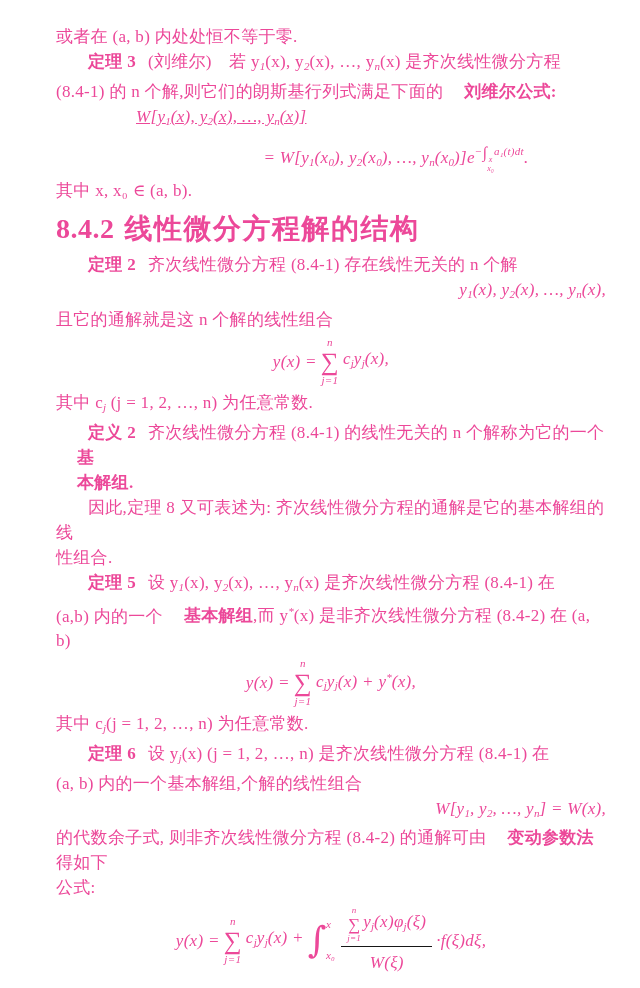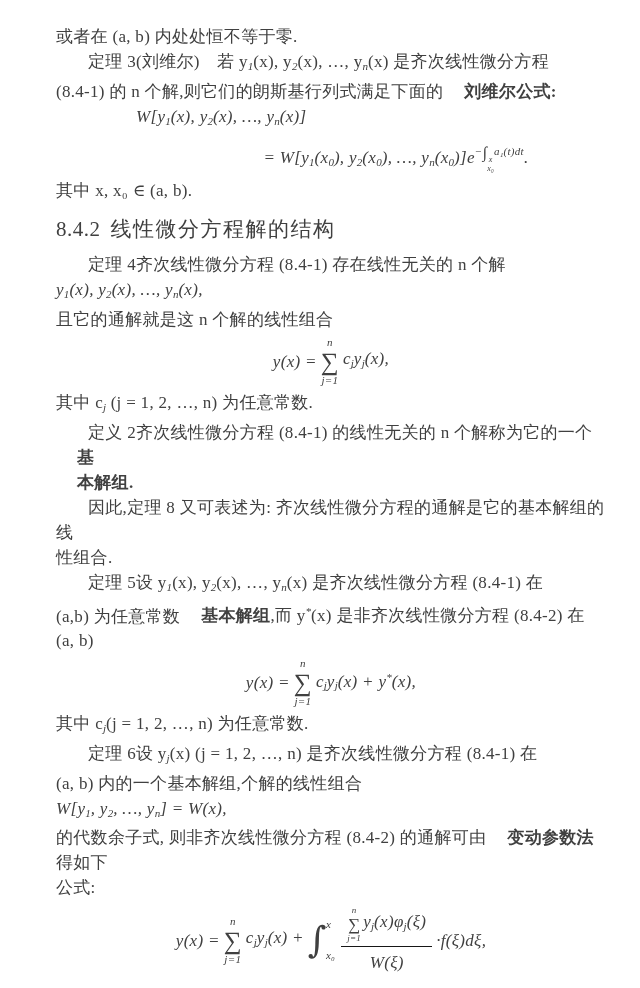--- a/index.html
+++ b/index.html
@@ -5,46 +5,46 @@
   html,body { margin:0; padding:0; background:#e8e8e4; }
   .page {
     position:relative;
     width:640px; height:988px;
     margin:0;
     background:#ffffff;
     box-sizing:border-box;
     padding:24px 34px 0 56px;
     font-family:"Liberation Serif","DejaVu Serif",serif;
     font-size:17px;
-    color:#404040;
+    color:#ec4899;
     line-height:25px;
     letter-spacing:0.3px;
     overflow:hidden;
   }
   p { margin:0; }
   .ind { text-indent:32px; }
   .b { font-weight:bold;padding-left:21px; }
-  .lbl { font-weight:normal; }
+  .lbl { font-weight:bold; margin-right:12px; }
   .math { font-style:italic; }
   sub,sup { font-size:0.65em; font-style:italic; letter-spacing:0; }
   sub { vertical-align:-0.25em; }
   sup { vertical-align:0.5em; }
 
   
-  .f1 { padding-left:80px; font-style:italic; }
+  .f1 { padding-left:80px; font-style:italic;text-decoration:underline; }
   .f2 { padding-left:130px; font-style:italic; line-height:34px;text-align:center; }
   .exp { display:inline-block; vertical-align:8px; font-size:11px; white-space:nowrap; }
   .exp .int-s { font-size:16px; font-style:normal; vertical-align:-3px; }
   .exp .lim { display:inline-flex; flex-direction:column; font-size:8px; line-height:9px; vertical-align:-7px; }
 
   
-  .heading { font-size:21px; font-weight:normal; margin:12px 0 9px 0; line-height:28px; letter-spacing:1.5px; }
+  .heading { font-size:28px; font-weight:bold; margin:12px 0 9px 0; line-height:28px; letter-spacing:1.5px; }
   .heading .hnum { margin-right:10px; letter-spacing:0.5px; }
 
-  .center { text-align:left; }
+  .center { text-align:right; }
 
   
   .disp { display:flex; align-items:center; justify-content:center; font-style:italic; margin:3px 0; min-height:52px; }
   .disp > * { margin:0 2px; }
   .bigop { display:inline-flex; flex-direction:column; align-items:center; line-height:1; }
   .bigop .ot { font-size:11px; line-height:11px; }
   .bigop .os { font-size:25px; line-height:25px; font-style:normal; padding:1px 0; }
   .bigop .ob { font-size:11px; line-height:11px; }
   .intwrap { display:inline-flex; align-items:center; }
   .intglyph { font-size:36px; line-height:38px; font-style:normal; font-family:"DejaVu Serif",serif; }
@@ -71,21 +71,21 @@
   <p class="f1">W[y<sub>1</sub>(x), y<sub>2</sub>(x), …, y<sub>n</sub>(x)]</p>
   <p class="f2"><span>= W[y<sub>1</sub>(x<sub>0</sub>), y<sub>2</sub>(x<sub>0</sub>), …, y<sub>n</sub>(x<sub>0</sub>)]e</span><span class="exp"><span>−</span><span class="int-s">∫</span><span class="lim">
           <span>x</span>
           <span>x₀</span>
         </span><span>a<sub>1</sub>(t)dt</span></span><span>.</span></p>
 
   <p>其中 x, x₀ ∈ (a, b).</p>
 
   <p class="heading"><span class="hnum">8.4.2</span><span>线性微分方程解的结构</span></p>
 
-  <p class="ind"><span class="lbl">定理 4</span><span>齐次线性微分方程 (8.4-1) 存在线性无关的 n 个解</span></p>
+  <p class="ind"><span class="lbl">定理 2</span><span>齐次线性微分方程 (8.4-1) 存在线性无关的 n 个解</span></p>
   <p class="center math">y<sub>1</sub>(x), y<sub>2</sub>(x), …, y<sub>n</sub>(x),</p>
   <p>且它的通解就是这 n 个解的线性组合</p>
 
   <div class="disp">
     <span>y(x) =</span>
     <span class="bigop">
         <span class="ot">n</span>
         <span class="os">∑</span>
         <span class="ob">j=1</span>
       </span>
@@ -94,21 +94,21 @@
 
   <p>其中 c<sub>j</sub> (j = 1, 2, …, n) 为任意常数.</p>
 
   <p class="ind"><span class="lbl">定义 2</span><span>齐次线性微分方程 (8.4-1) 的线性无关的 n 个解称为它的一个</span><span class="b">基</span></p>
   <p class="b">本解组.</p>
 
   <p class="ind">因此,定理 8 又可表述为: 齐次线性微分方程的通解是它的基本解组的线</p>
   <p>性组合.</p>
 
   <p class="ind"><span class="lbl">定理 5</span><span>设 y<sub>1</sub>(x), y<sub>2</sub>(x), …, y<sub>n</sub>(x) 是齐次线性微分方程 (8.4-1) 在</span></p>
-  <p><span>(a,b) 为任意常数</span><span class="b">基本解组</span><span>,而 y<sup>*</sup>(x) 是非齐次线性微分方程 (8.4-2) 在 (a, b)</span></p>
+  <p><span>(a,b) 内的一个</span><span class="b">基本解组</span><span>,而 y<sup>*</sup>(x) 是非齐次线性微分方程 (8.4-2) 在 (a, b)</span></p>
 
   <div class="disp">
     <span>y(x) =</span>
     <span class="bigop">
         <span class="ot">n</span>
         <span class="os">∑</span>
         <span class="ob">j=1</span>
       </span>
     <span>c<sub>j</sub>y<sub>j</sub>(x) + y<sup>*</sup>(x),</span>
   </div>

